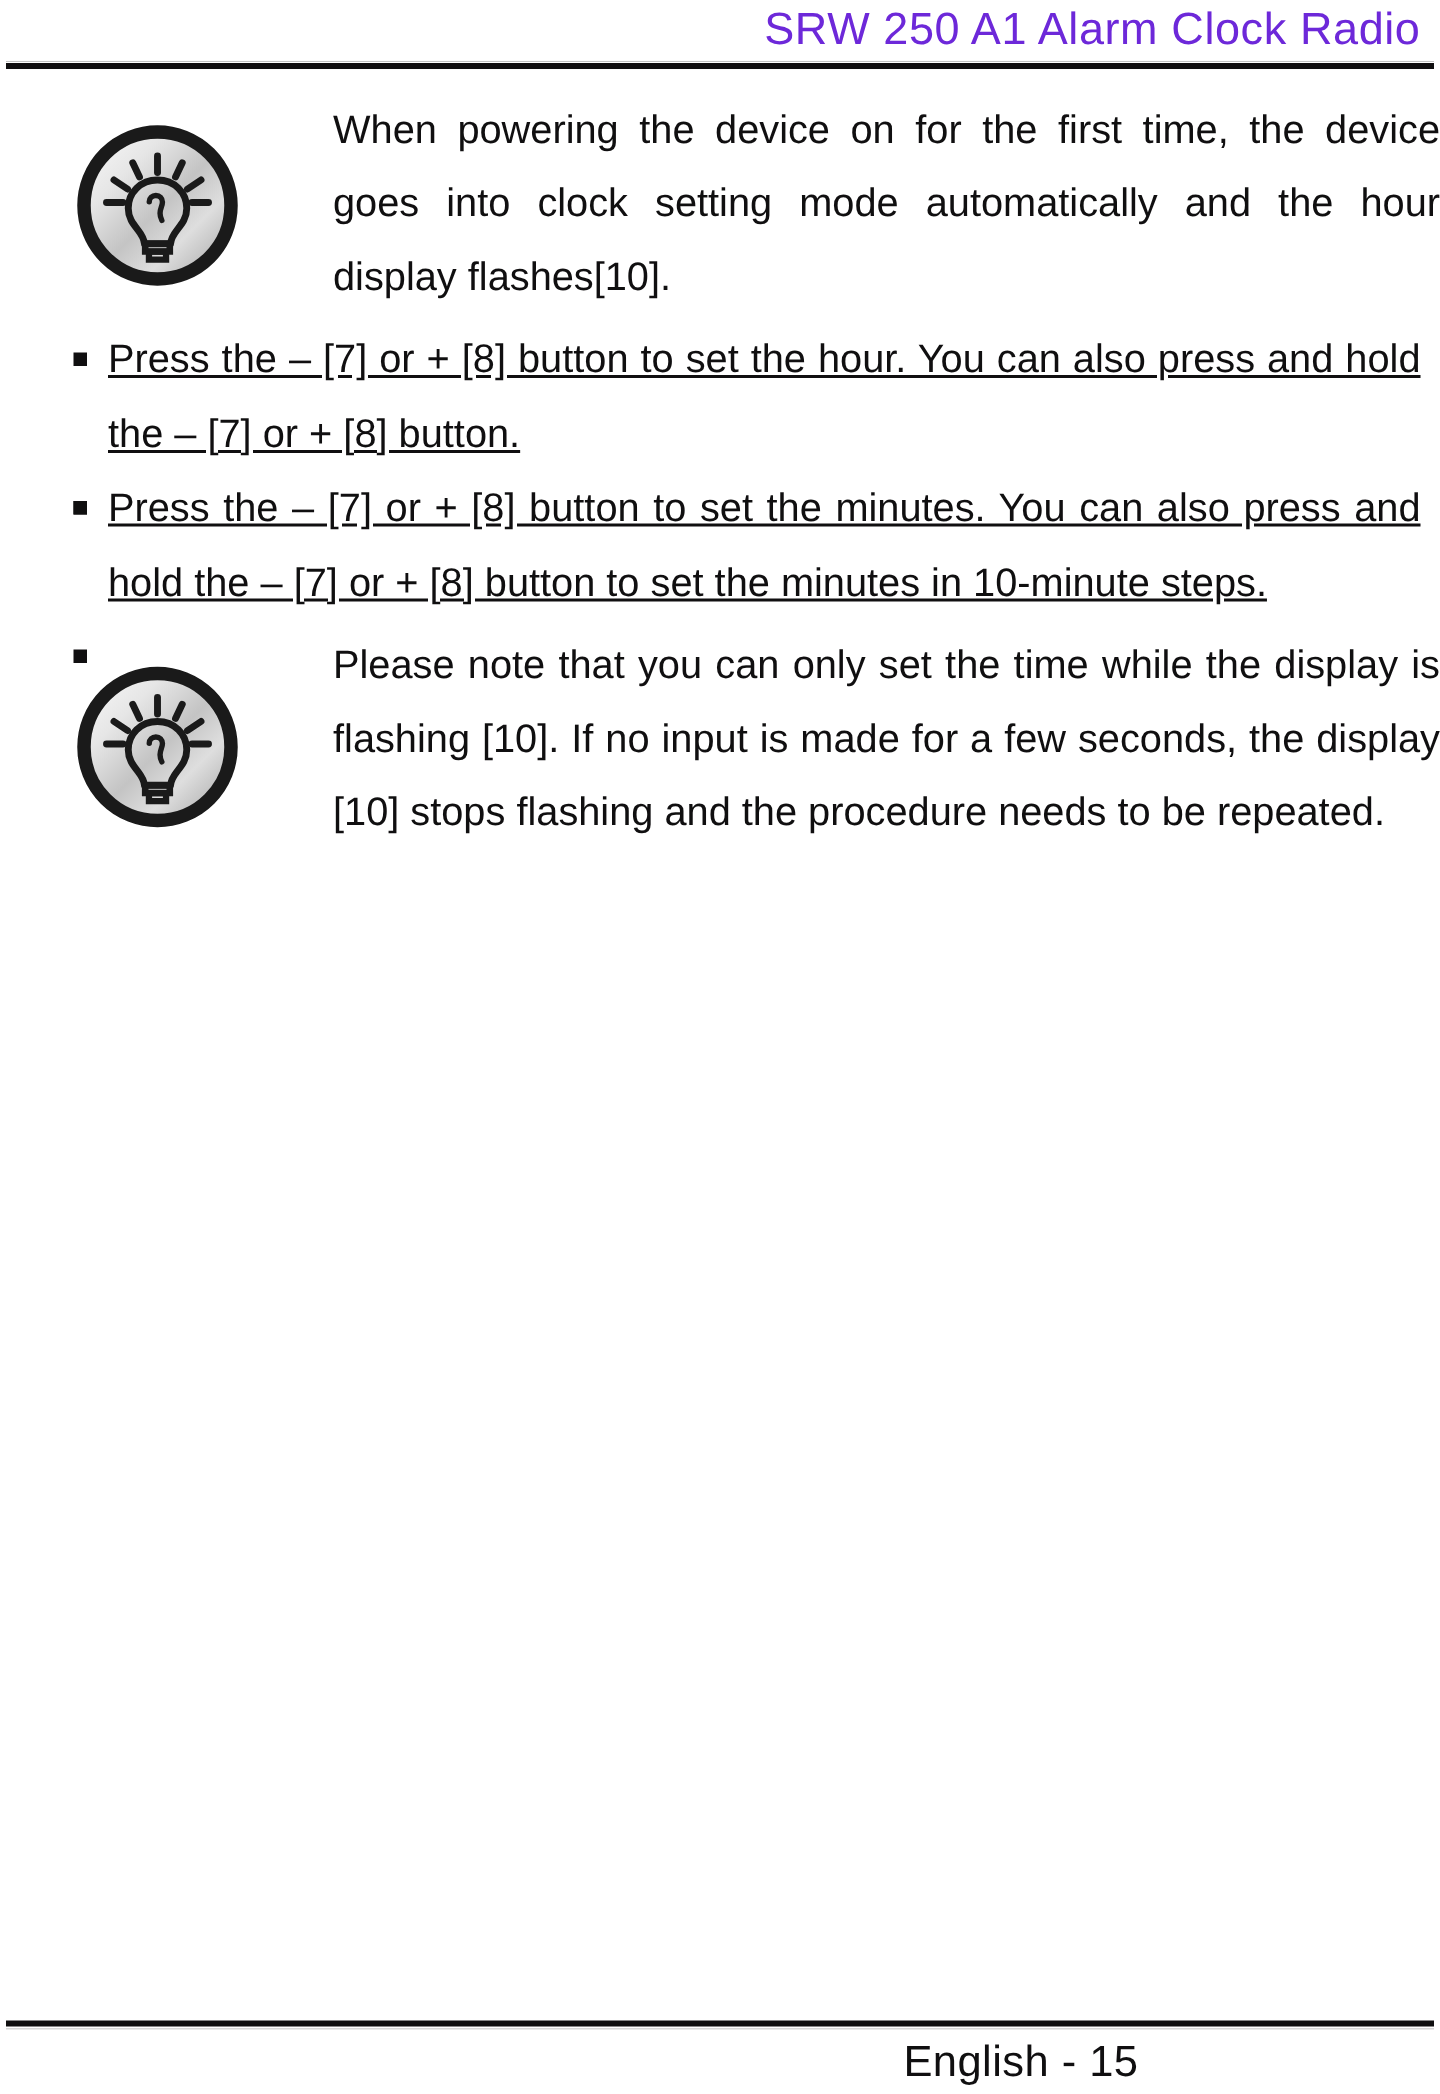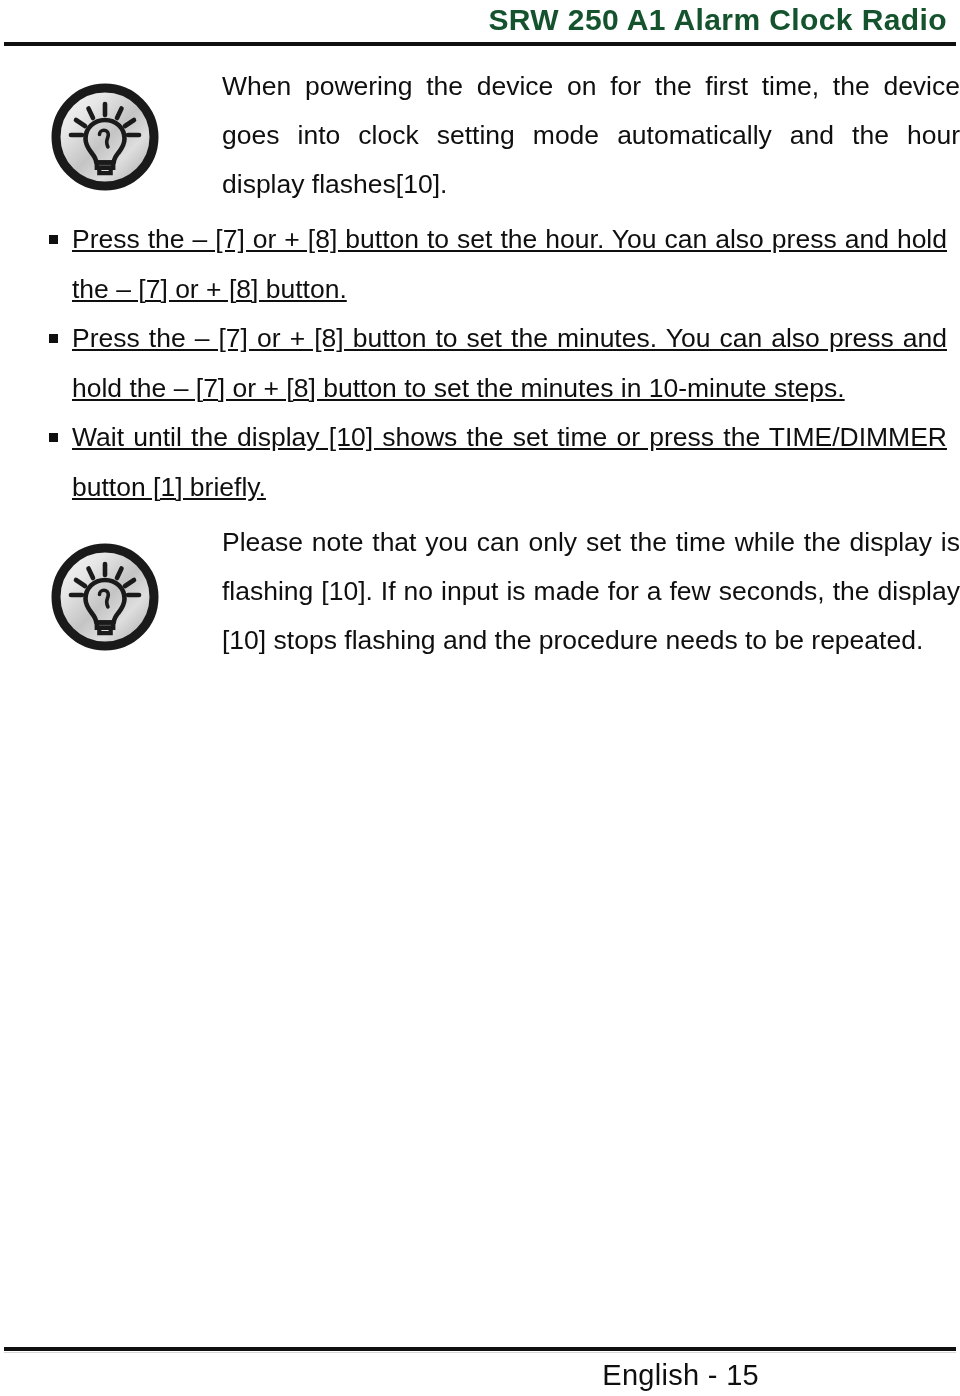--- a/index.html
+++ b/index.html
@@ -25,22 +25,21 @@
     height: 46px;
   }
   .page-header .header-title {
     position: absolute;
     right: 13px;
     top: 2px;
     font-size: 30px;
     letter-spacing: 0.4px;
     line-height: 36px;
     white-space: nowrap;
-    color: #14532d;
-    font-weight: bold;
+    color: #6d28d9;
   }
   .rule-top {
     position: absolute;
     left: 4px;
     top: 41px;
     width: 952px;
     height: 4px;
     background: #100f10;
     border-top: 1px solid #ffffff;
     box-sizing: border-box;
@@ -201,24 +200,20 @@
     </li>
     <li class="bullet-item">
       <span class="bullet-marker"></span>
     </li>
     <li class="bullet-item">
       <span class="bullet-marker"></span>
       <span>Press the – [7] or + [8] button to set the minutes. You can also press and hold the – [7] or + [8] button to set the minutes in 10-minute steps.</span>
     </li>
     <li class="bullet-item">
       <span class="bullet-marker"></span>
-    </li>
-    <li class="bullet-item">
-      <span class="bullet-marker"></span>
-      <span>Wait until the display [10] shows the set time or press the TIME/DIMMER button [1] briefly.</span>
     </li>
   </ul>
 
   <div class="note-block" style="margin-top:6px;">
     <div class="bulb-badge" style="top:24px;">
       <svg viewBox="0 0 110 110" width="110" height="110" aria-hidden="true">
         <defs>
           <linearGradient id="bulbgrad2" x1="0" y1="0" x2="1" y2="1">
             <stop offset="0%" stop-color="#fafafa"></stop>
             <stop offset="28%" stop-color="#e6e6e6"></stop>

